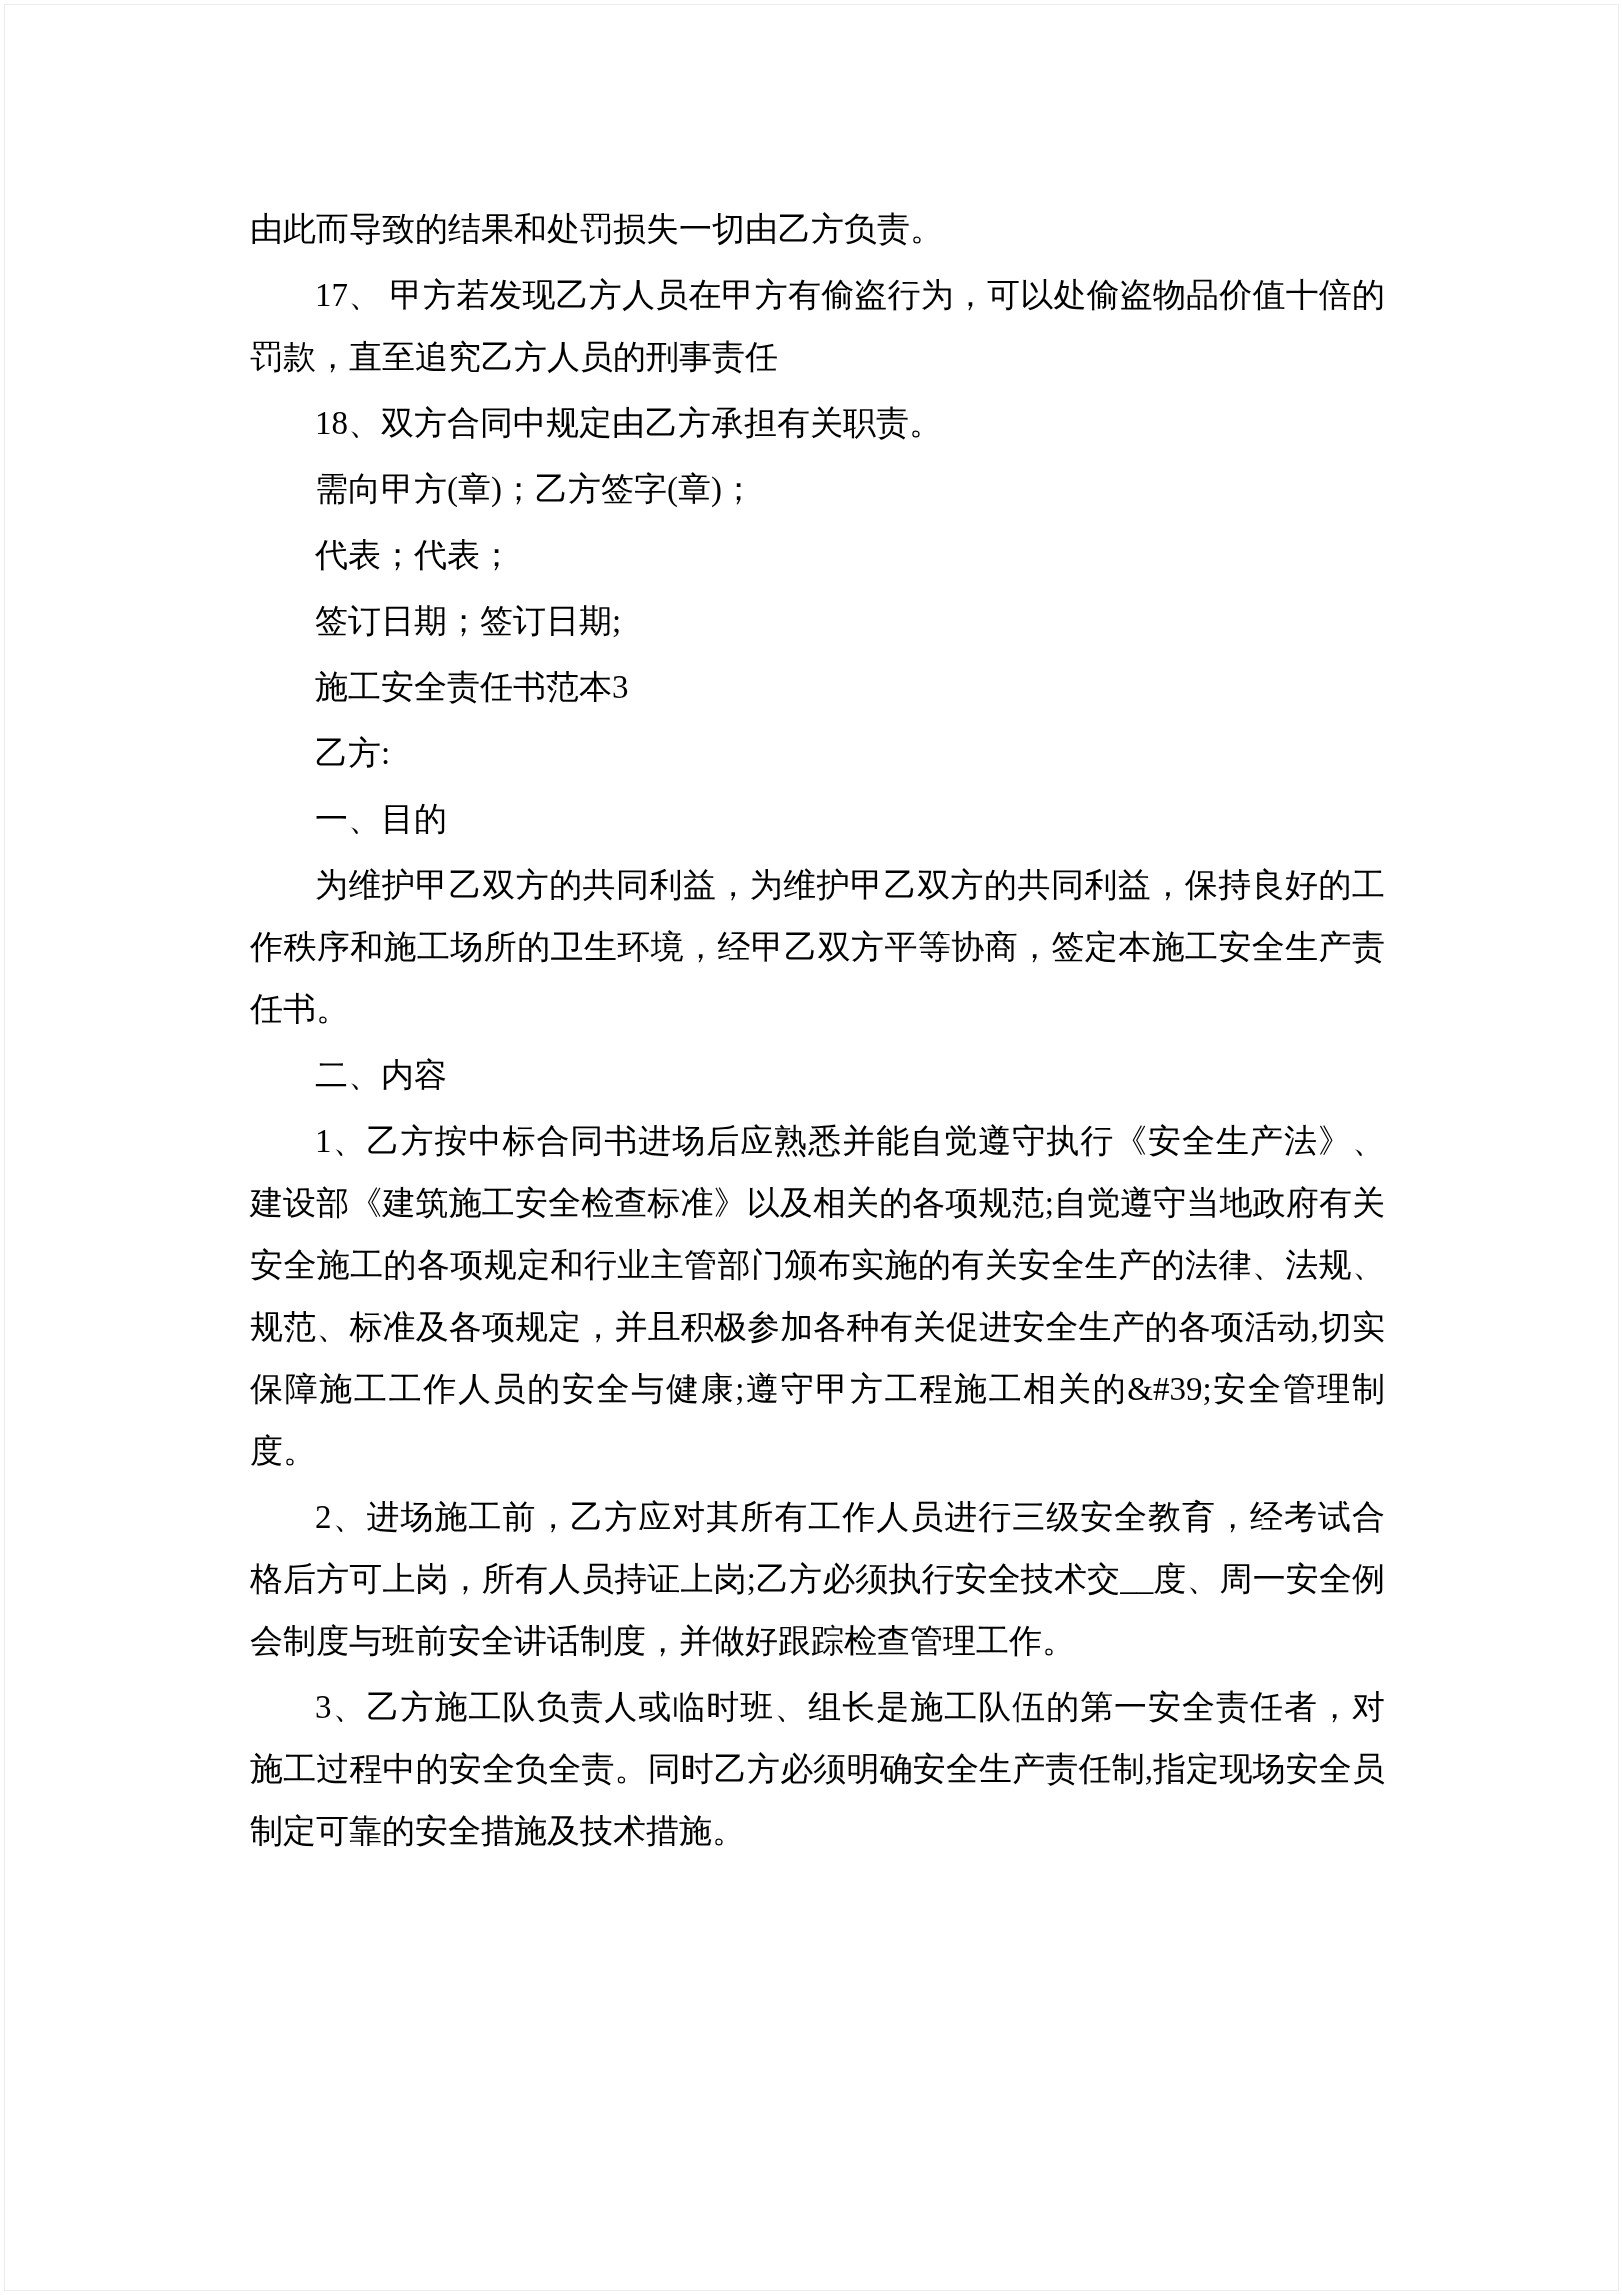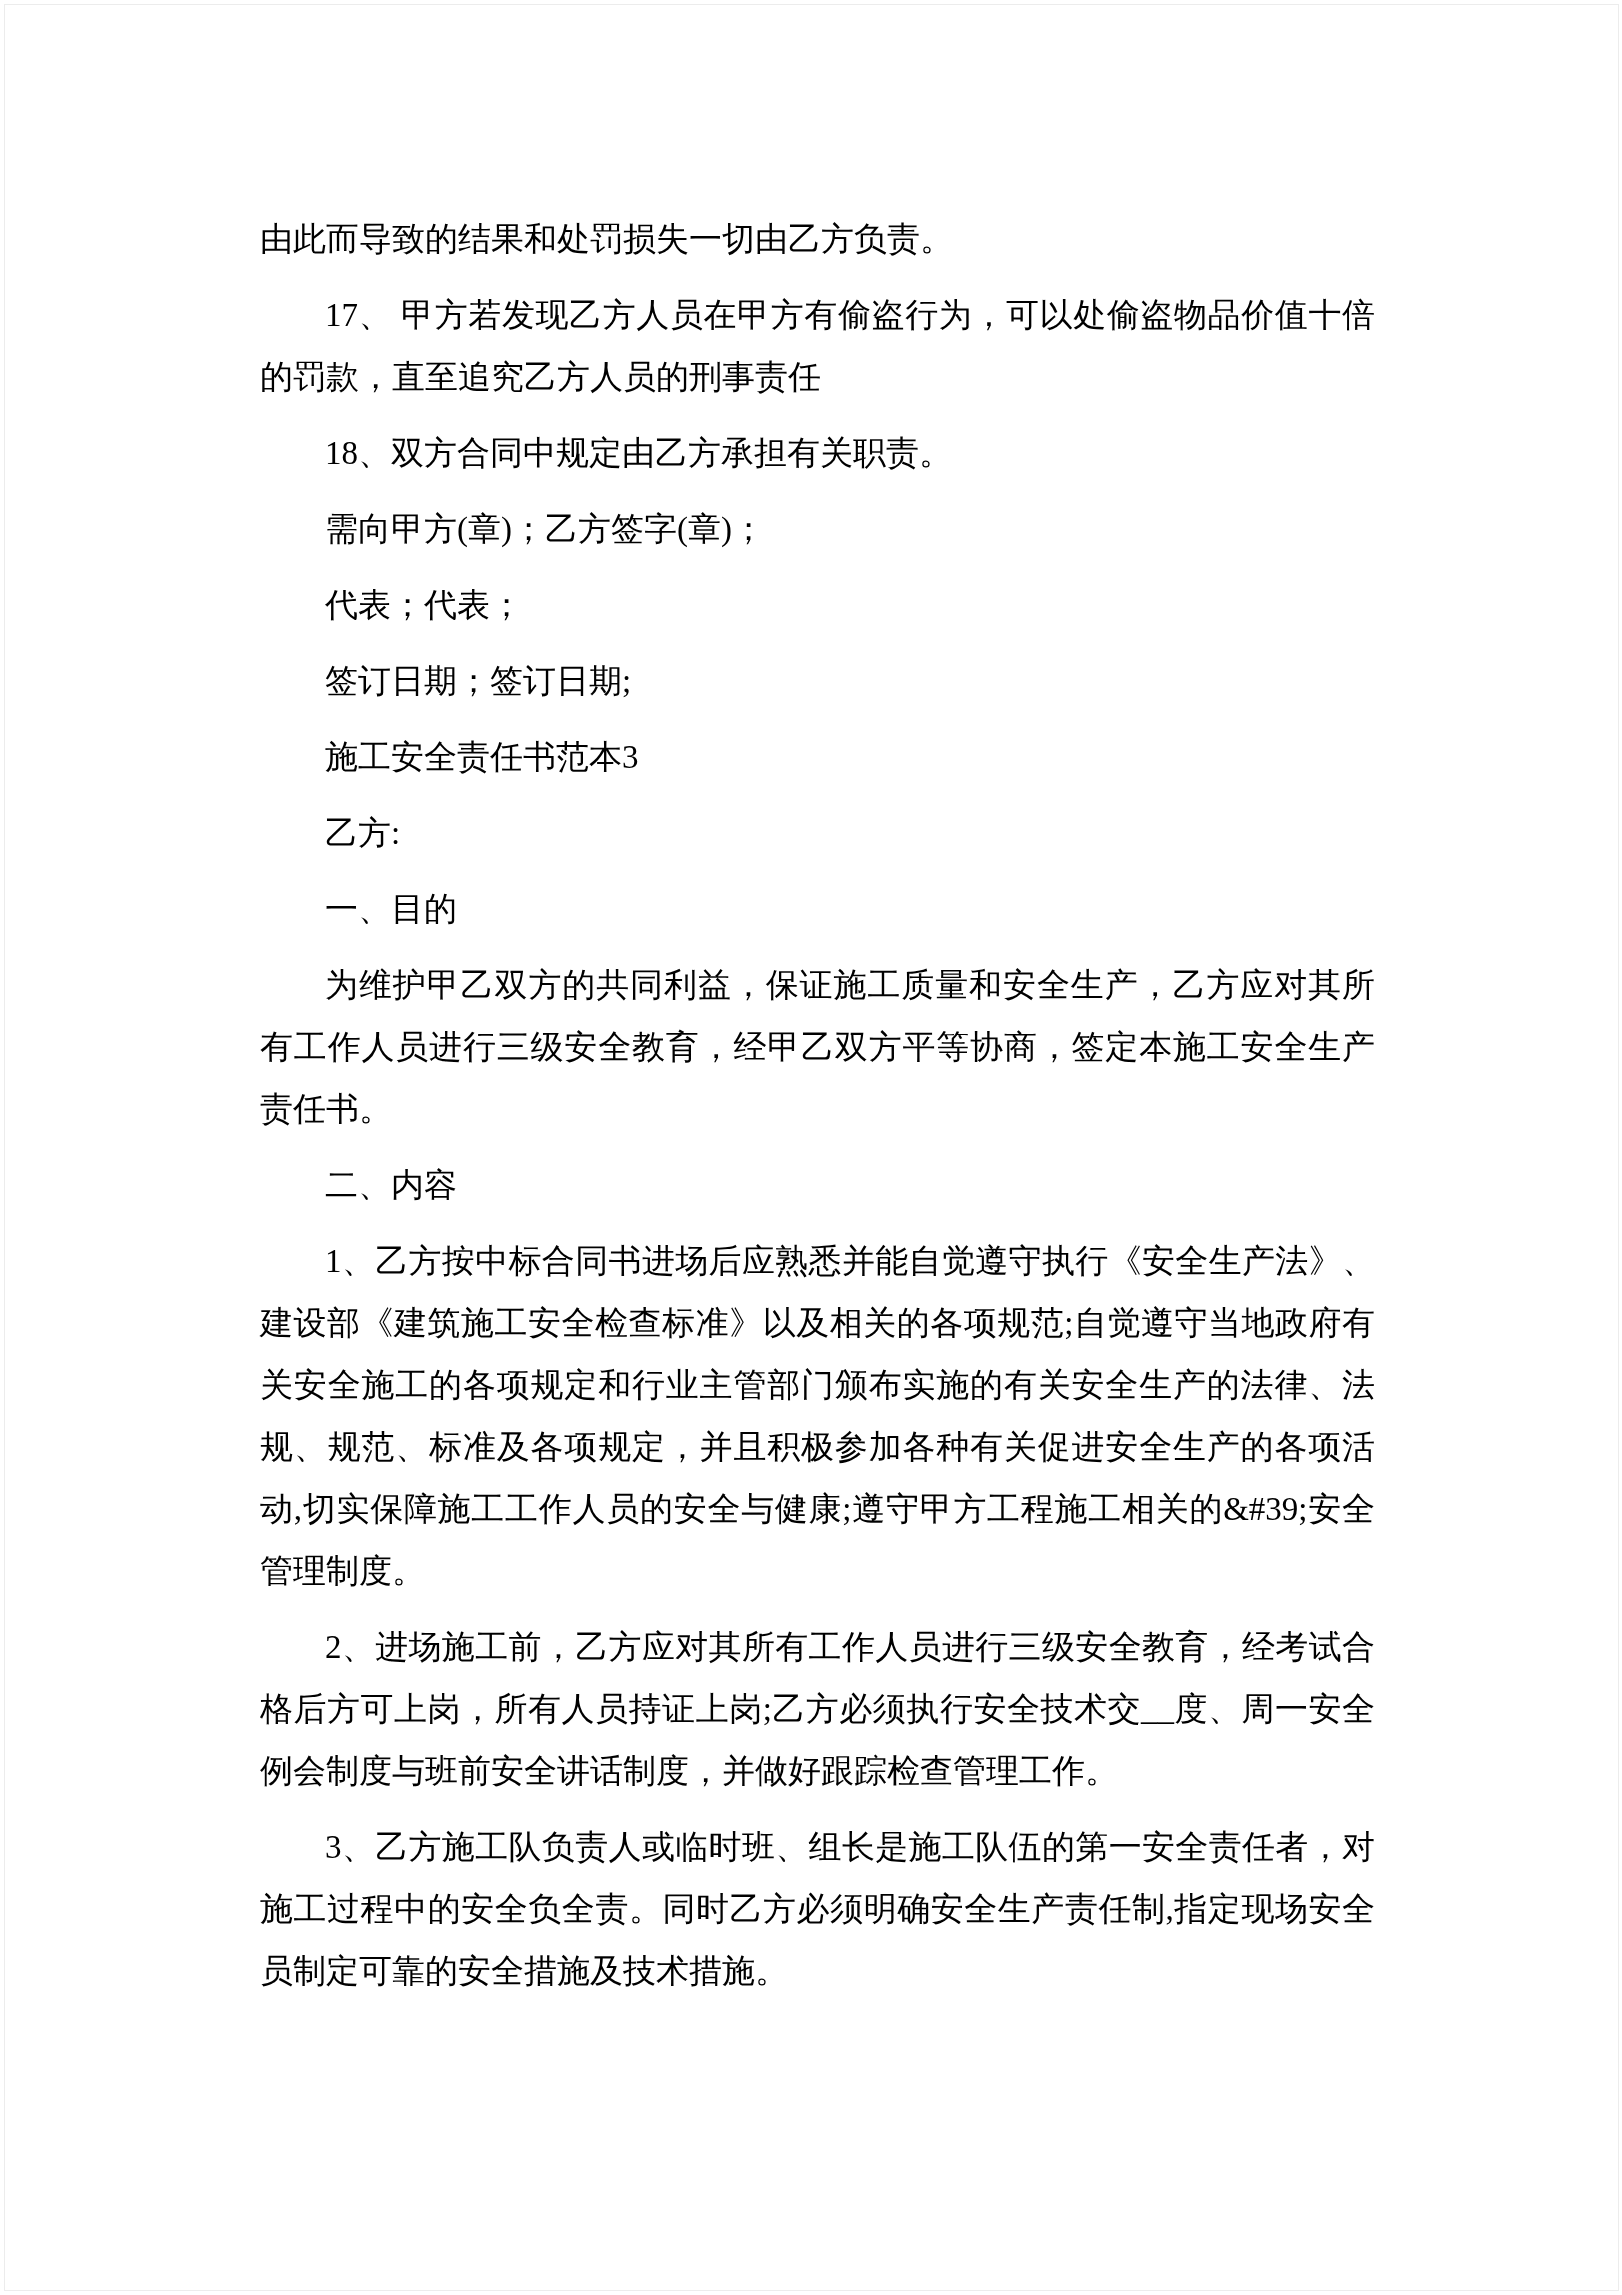--- a/index.html
+++ b/index.html
@@ -25,21 +25,21 @@
     left: 246px;
     right: 234px;
     top: 194px;
     color: #000000;
     font-size: 33px;
     line-height: 62px;
     text-align: justify;
     text-justify: inter-ideograph;
   }
   .para {
-    margin: 14px;
+    margin: 4px;
     padding: 0;
     word-break: break-all;
   }
   .para.indent {
     text-indent: 65px;
   }
 </style>
 </head>
 <body>
 
@@ -49,20 +49,20 @@
   <div>
       <p class="para">由此而导致的结果和处罚损失一切由乙方负责。</p>
       <p class="para indent">17、 甲方若发现乙方人员在甲方有偷盗行为，可以处偷盗物品价值十倍的罚款，直至追究乙方人员的刑事责任</p>
       <p class="para indent">18、双方合同中规定由乙方承担有关职责。</p>
       <p class="para indent">需向甲方(章)；乙方签字(章)；</p>
       <p class="para indent">代表；代表；</p>
       <p class="para indent">签订日期；签订日期;</p>
       <p class="para indent">施工安全责任书范本3</p>
       <p class="para indent">乙方:</p>
       <p class="para indent">一、目的</p>
-      <p class="para indent">为维护甲乙双方的共同利益，保证施工质量和安全生产，乙方应对其所有工作人员进行三级安全教育，经甲乙双方平等协商，签定本施工安全生产责任书。</p>
+      <p class="para indent">为维护甲乙双方的共同利益，为维护甲乙双方的共同利益，保持良好的工作秩序和施工场所的卫生环境，经甲乙双方平等协商，签定本施工安全生产责任书。</p>
       <p class="para indent">二、内容</p>
       <p class="para indent">1、乙方按中标合同书进场后应熟悉并能自觉遵守执行《安全生产法》、建设部《建筑施工安全检查标准》以及相关的各项规范;自觉遵守当地政府有关安全施工的各项规定和行业主管部门颁布实施的有关安全生产的法律、法规、规范、标准及各项规定，并且积极参加各种有关促进安全生产的各项活动,切实保障施工工作人员的安全与健康;遵守甲方工程施工相关的&amp;#39;安全管理制度。</p>
       <p class="para indent">2、进场施工前，乙方应对其所有工作人员进行三级安全教育，经考试合格后方可上岗，所有人员持证上岗;乙方必须执行安全技术交__度、周一安全例会制度与班前安全讲话制度，并做好跟踪检查管理工作。</p>
       <p class="para indent">3、乙方施工队负责人或临时班、组长是施工队伍的第一安全责任者，对施工过程中的安全负全责。同时乙方必须明确安全生产责任制,指定现场安全员制定可靠的安全措施及技术措施。</p>
     </div>
 </div>
 
 
 </body></html>

